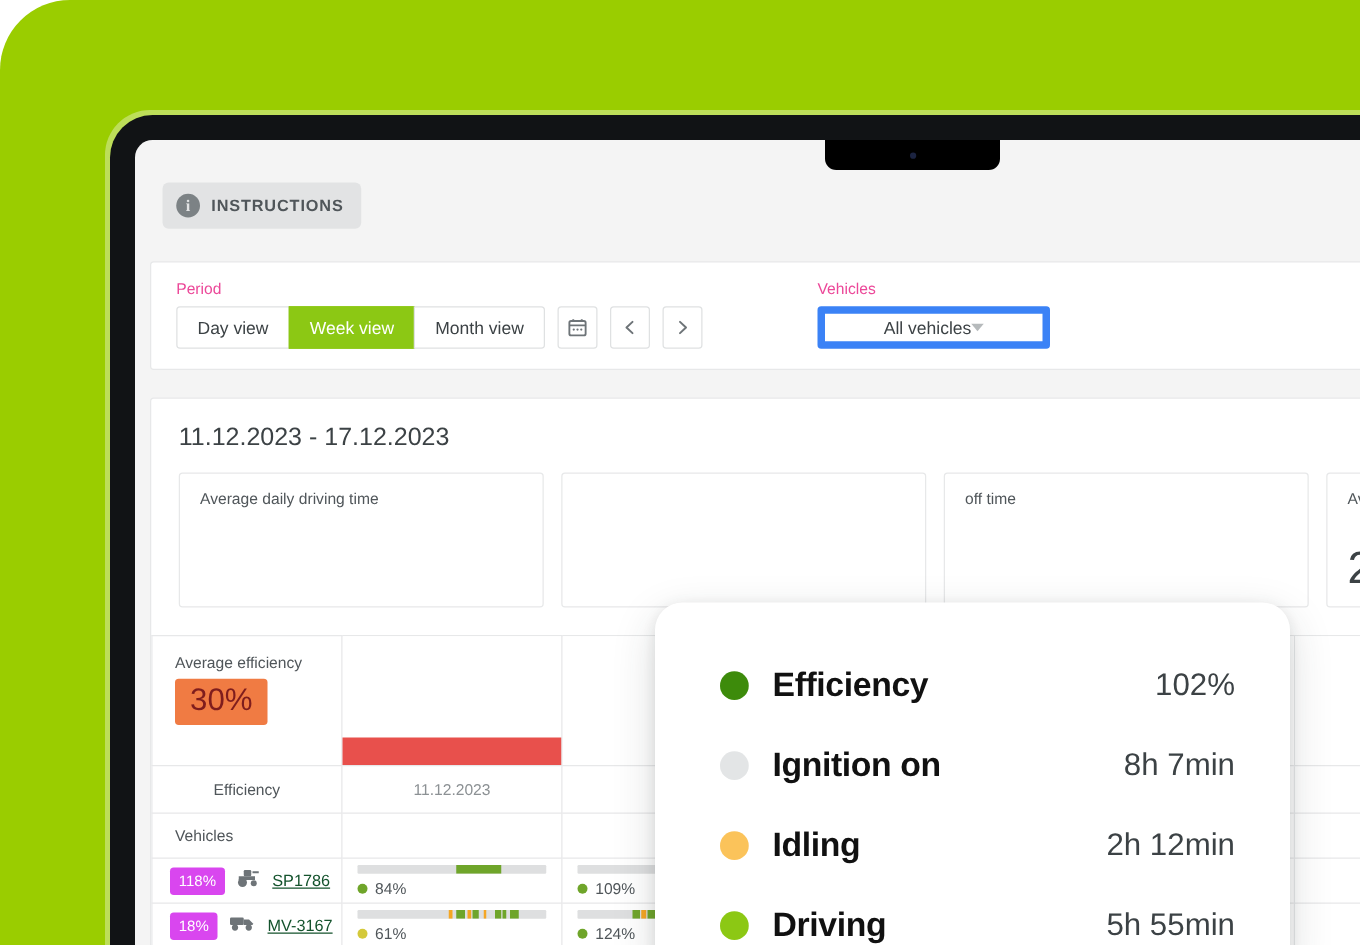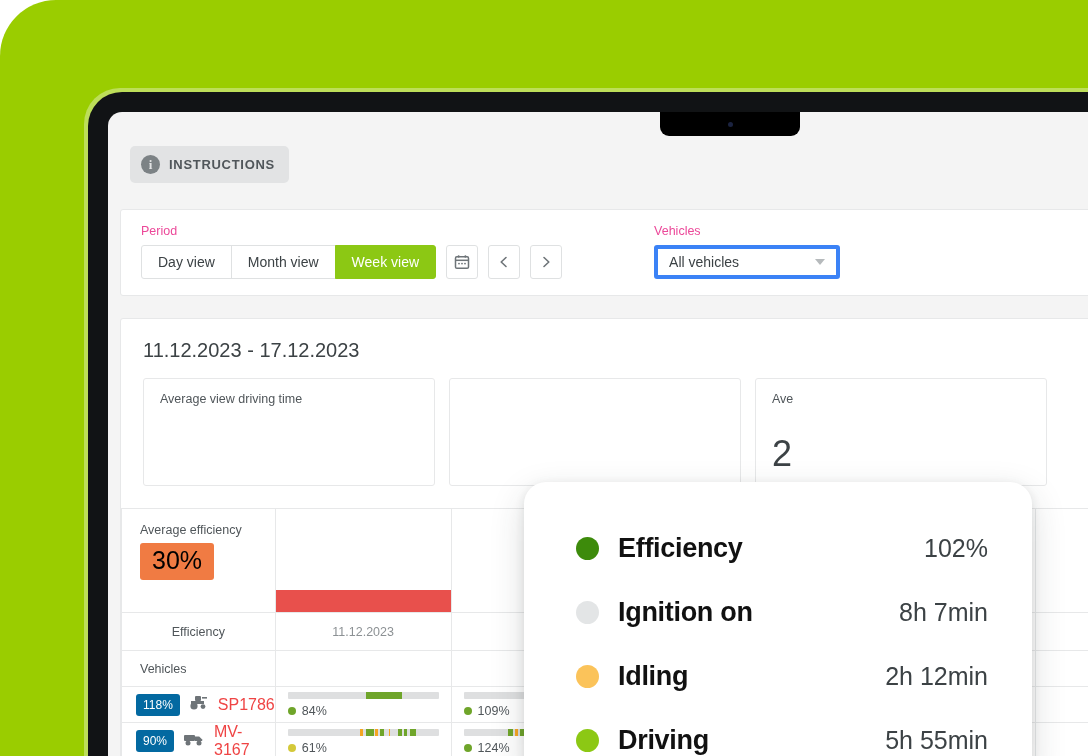--- a/index.html
+++ b/index.html
@@ -102,22 +102,22 @@
   .seg-btn.active {
     background: #8CC814; border-color: #8CC814; color: #fff;
   }
   .icon-btn {
     width: 32px; height: 34px; border: 1px solid #DFE1E2; background: #fff;
     border-radius: 3px; cursor: pointer;
     display: flex; align-items: center; justify-content: center;
   }
   .select-box {
     width: 186px; height: 34px;
-    border: 4px solid #3b82f6; background: #fff; border-radius: 3px;
-    display: flex; align-items: center; justify-content: space-between;
+    border: 6px solid #3b82f6; background: #fff; border-radius: 3px;
+    display: flex; align-items: center; justify-content: center;
     padding: 0 11px; cursor: pointer;
   }
   .select-value { font-size: 14px; color: #3C4245; }
   .caret {
     width: 0; height: 0;
     border-left: 5px solid transparent; border-right: 5px solid transparent;
     border-top: 6px solid #B6BABC;
   }
 
   
@@ -159,21 +159,21 @@
     padding: 0;
   }
   .eff-summary-cell {
     width: 152px; vertical-align: top; padding: 14px 0 0 18px !important;
     background: #fff;
     margin-top: 24px;
   }
   .eff-caption { font-size: 12.5px; color: #50565A; margin-bottom: 6px; }
   .eff-badge {
     display: inline-block;
-    background: #F07B43; color: #000000;
+    background: #F07B43; color: #7f1d1d;
     font-size: 25px; font-weight: 300;
     padding: 3px 12px 5px 12px; border-radius: 3px;
   }
   .chart-cell { height: 104px; position: relative; background: #fff; }
   .chart-bar {
     position: absolute; bottom: 0; left: 0; right: 0;
     height: 22px;
   }
   .label-row td {
     height: 38px; text-align: center;
@@ -185,25 +185,25 @@
     padding-left: 18px !important;
   }
 
   
   .veh-name-cell {
     padding: 0 0 0 14px !important;
     height: 36px;
   }
   .veh-name-inner { display: flex; align-items: center; gap: 9px; }
   .veh-badge {
-    background: #0369a1; color: #fff;
+    background: #d946ef; color: #fff;
     font-size: 12px; border-radius: 3px;
     padding: 4px 7px; min-width: 38px; text-align: center;
   }
-  .veh-id { font-size: 16px; color: #ef4444; }
+  .veh-id { font-size: 13px; color: #14532d; text-decoration: underline; }
   .veh-data-cell { padding: 5px 12px 4px 12px !important; height: 36px; }
   .timeline {
     height: 7px; background: #DEDFE0; border-radius: 1px;
     position: relative; overflow: hidden; margin-bottom: 5px;
   }
   .timeline i { position: absolute; top: 0; height: 7px; display: block; }
   .pct-line { display: flex; align-items: center; gap: 6px; }
   .pct-dot { width: 8px; height: 8px; border-radius: 50%; }
   .pct-text { font-size: 12.5px; color: #50565A; }
 
@@ -249,22 +249,22 @@
         </button>
       </div>
 
       <div class="filter-panel">
 
         <div>
           <div class="field-label">Period</div>
           <div class="seg-row">
             <div class="segmented">
               <button class="seg-btn">Day view</button>
+              <button class="seg-btn active">Week view</button>
               <button class="seg-btn">Month view</button>
-              <button class="seg-btn active">Week view</button>
             </div>
             <button class="icon-btn">
               <svg width="16" height="16" viewBox="0 0 16 16" aria-hidden="true">
                 <rect x="1.5" y="2.8" width="13" height="11.5" rx="1.4" fill="none" stroke="#6E7478" stroke-width="1.5"></rect>
                 <line x1="1.5" y1="6.3" x2="14.5" y2="6.3" stroke="#6E7478" stroke-width="1.5"></line>
                 <line x1="4.6" y1="1.3" x2="4.6" y2="3.6" stroke="#6E7478" stroke-width="1.5"></line>
                 <line x1="11.4" y1="1.3" x2="11.4" y2="3.6" stroke="#6E7478" stroke-width="1.5"></line>
                 <circle cx="5" cy="9.6" r=".9" fill="#6E7478"></circle>
                 <circle cx="8" cy="9.6" r=".9" fill="#6E7478"></circle>
                 <circle cx="11" cy="9.6" r=".9" fill="#6E7478"></circle>
@@ -292,24 +292,28 @@
         </div>
 
       </div>
 
       <div class="content-card">
 
         <div class="range-title">11.12.2023 - 17.12.2023</div>
 
         <div class="stat-row">
           <div class="stat-card">
-            <div class="stat-caption">Average view driving time</div>
+            <div class="stat-caption">Average daily driving time</div>
           </div>
           <div class="stat-card">
             <div class="stat-caption"></div>
+            <div class="stat-value"></div>
+          </div>
+          <div class="stat-card">
+            <div class="stat-caption">off time</div>
             <div class="stat-value"></div>
           </div>
           <div class="stat-card">
             <div class="stat-caption">Ave</div>
             <div class="stat-value">2</div>
           </div>
         </div>
 
         <table class="grid-table">
           <tbody>
@@ -386,21 +390,21 @@
                   <div class="pct-line">
                     <span class="pct-dot" style="background:#6FA52A;"></span>
                     <span class="pct-text">199%</span>
                   </div>
                 </td>
                 <td class="veh-data-cell"></td>
               </tr>
               <tr>
                 <td class="veh-name-cell">
                   <div class="veh-name-inner">
-                    <span class="veh-badge">90%</span>
+                    <span class="veh-badge">18%</span>
                     <span><svg width="22" height="14" viewBox="0 0 22 14" aria-hidden="true">
                         <rect x="1" y="3" width="11" height="6" rx="1" fill="#6E7478"></rect>
                         <path d="M12 4.5h4.2l3 3V9H12z" fill="#6E7478"></path>
                         <circle cx="5" cy="11" r="2.5" fill="#6E7478"></circle>
                         <circle cx="16" cy="11" r="2.5" fill="#6E7478"></circle>
                       </svg></span>
                     <span class="veh-id">MV-3167</span>
                   </div>
                 </td>
                 <td class="veh-data-cell">

